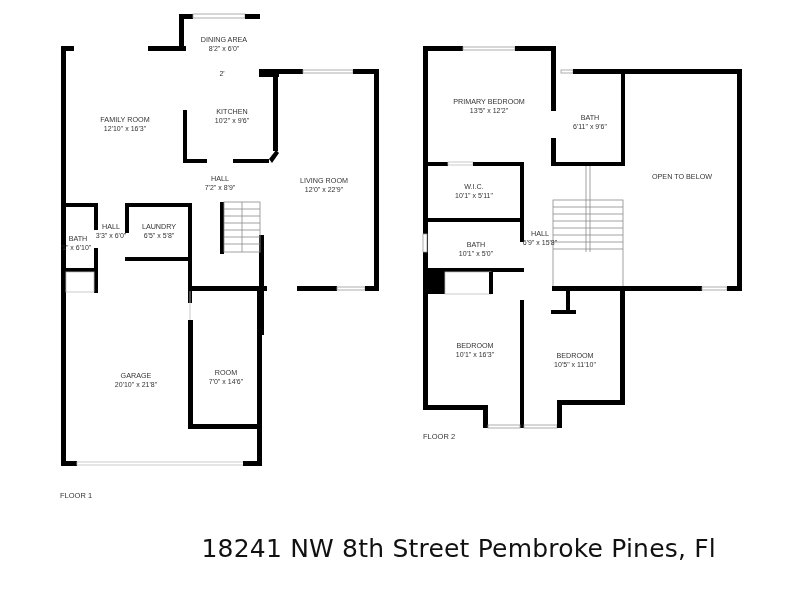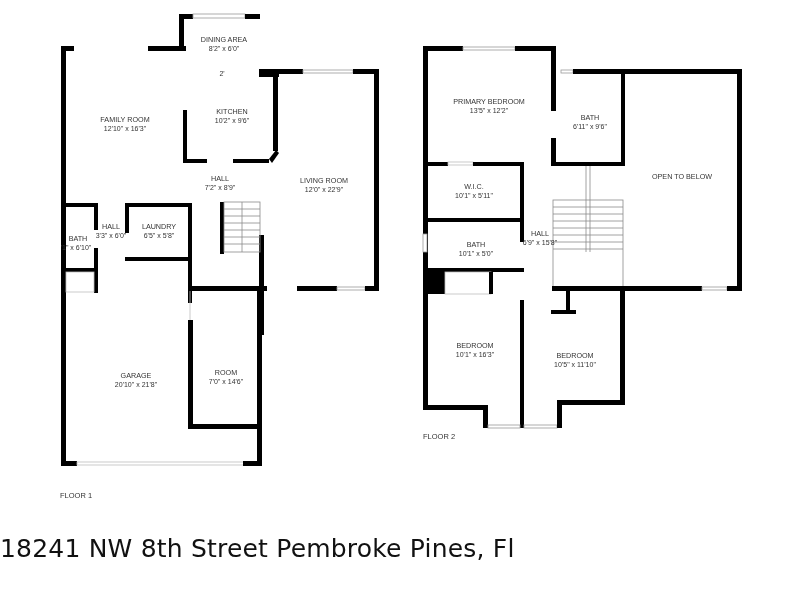--- a/index.html
+++ b/index.html
@@ -5,21 +5,21 @@
   html, body { margin: 0; padding: 0; background: #ffffff; }
   body { width: 800px; height: 600px; position: relative; overflow: hidden; font-family: "Liberation Sans", sans-serif; }
   #plan { position: absolute; left: 0; top: 0; width: 800px; height: 600px; }
   .wall { fill: #000000; }
   .window { fill: #ffffff; stroke: #9a9a9a; stroke-width: 0.8; }
   .thin { stroke: #bdbdbd; stroke-width: 0.8; fill: none; }
   .stair { stroke: #8a8a8a; stroke-width: 0.8; fill: none; }
   .room-name { font-family: "Liberation Sans", sans-serif; font-size: 7.2px; fill: #333333; text-anchor: middle; }
   .room-dim { font-family: "Liberation Sans", sans-serif; font-size: 7px; fill: #333333; text-anchor: middle; }
   .floor-label { font-family: "Liberation Sans", sans-serif; font-size: 7.5px; fill: #333333; }
-  .address { position: absolute; left: 0; width: 716px; top: 534px; text-align: left;
+  .address { position: absolute; left: 0; width: 716px; top: 534px; text-align: right;
              font-family: "DejaVu Sans", sans-serif; font-size: 25px; color: #111111; letter-spacing: 0.2px; }
 </style>
 </head>
 <body>
 
 <svg id="plan" viewBox="0 0 800 600" xmlns="http://www.w3.org/2000/svg">
 
   <g>
 
     <rect class="wall" x="61" y="46" width="5" height="420"></rect>

